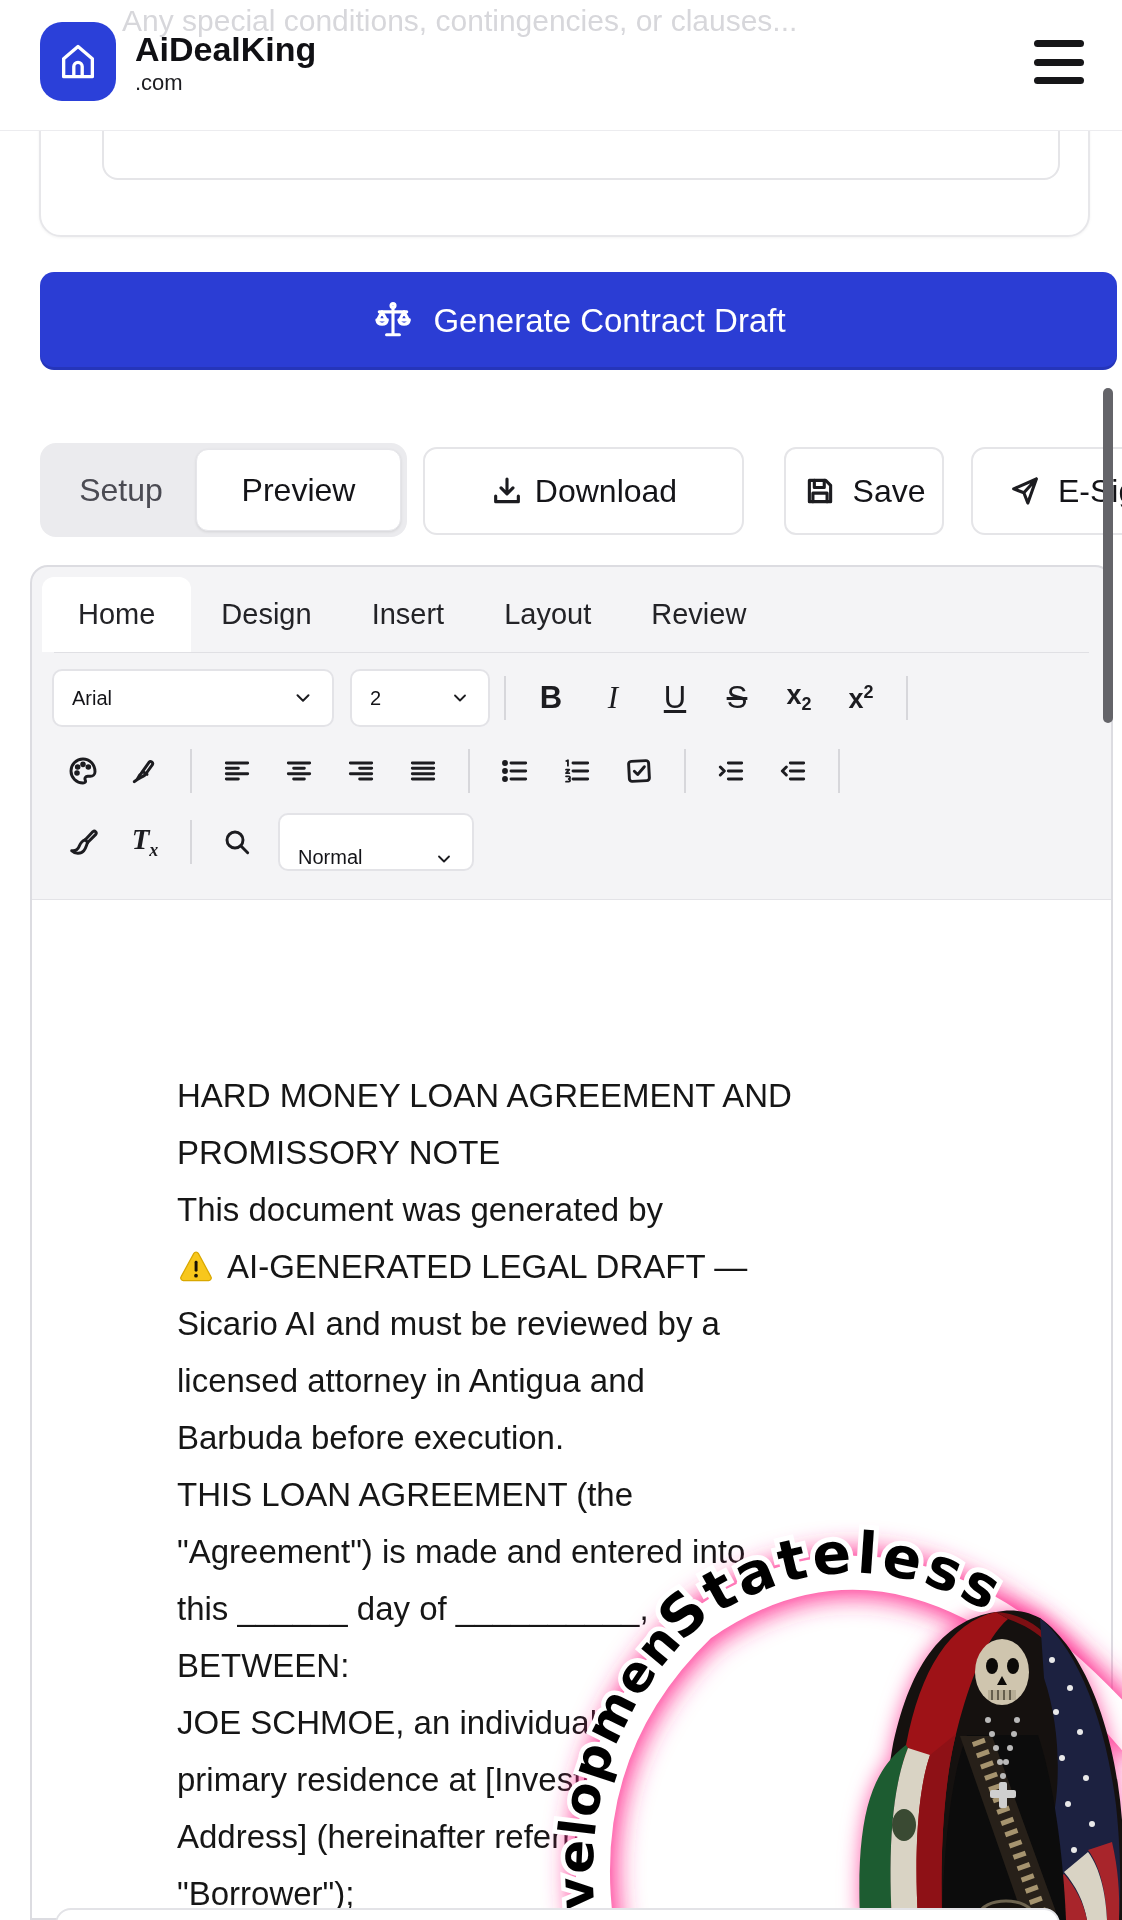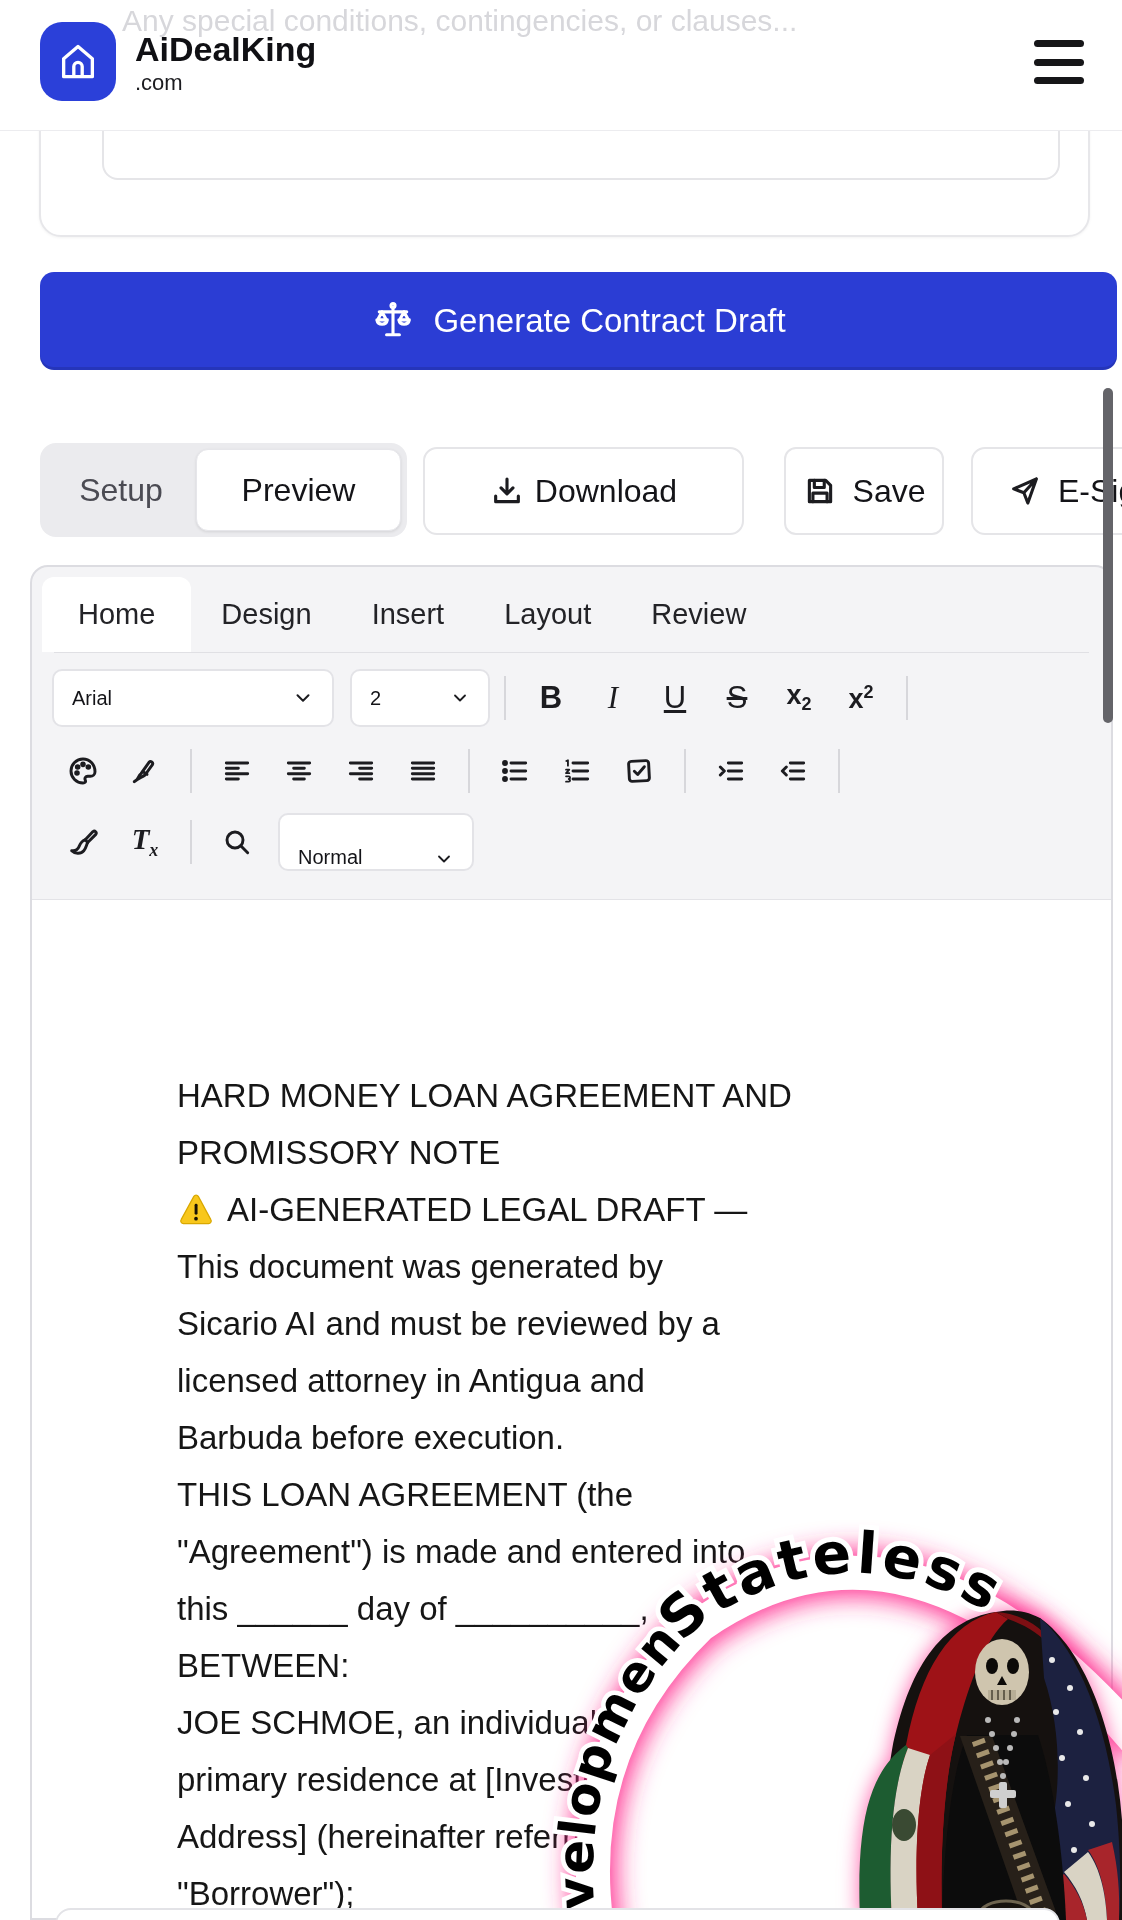--- a/index.html
+++ b/index.html
@@ -322,30 +322,30 @@
       <div>
           <div class="doc-line">
 
     <span>HARD MONEY LOAN AGREEMENT AND</span>
   </div>
           <div class="doc-line">
 
     <span>PROMISSORY NOTE</span>
   </div>
           <div class="doc-line">
+
+    <span>This document was generated by</span>
+  </div>
+          <div class="doc-line">
     <svg class="warn-icon" width="38" height="34" viewBox="0 0 24 22" style="display: inline-block;">
       <path d="M10.6 2.2 a1.7 1.7 0 0 1 2.9 0 L21.6 17.2 a1.7 1.7 0 0 1 -1.5 2.6 H3.9 a1.7 1.7 0 0 1 -1.5 -2.6 Z" fill="#f8c71c" stroke="#d9a800" stroke-width="0.8"></path>
       <rect x="11.1" y="7" width="1.9" height="7" rx="0.9" fill="#191205"></rect>
       <circle cx="12" cy="16.6" r="1.2" fill="#191205"></circle>
     </svg>
     <span>AI-GENERATED LEGAL DRAFT —</span>
-  </div>
-          <div class="doc-line">
-
-    <span>This document was generated by</span>
   </div>
           <div class="doc-line">
 
     <span>Sicario AI and must be reviewed by a</span>
   </div>
           <div class="doc-line">
 
     <span>licensed attorney in Antigua and</span>
   </div>
           <div class="doc-line">

